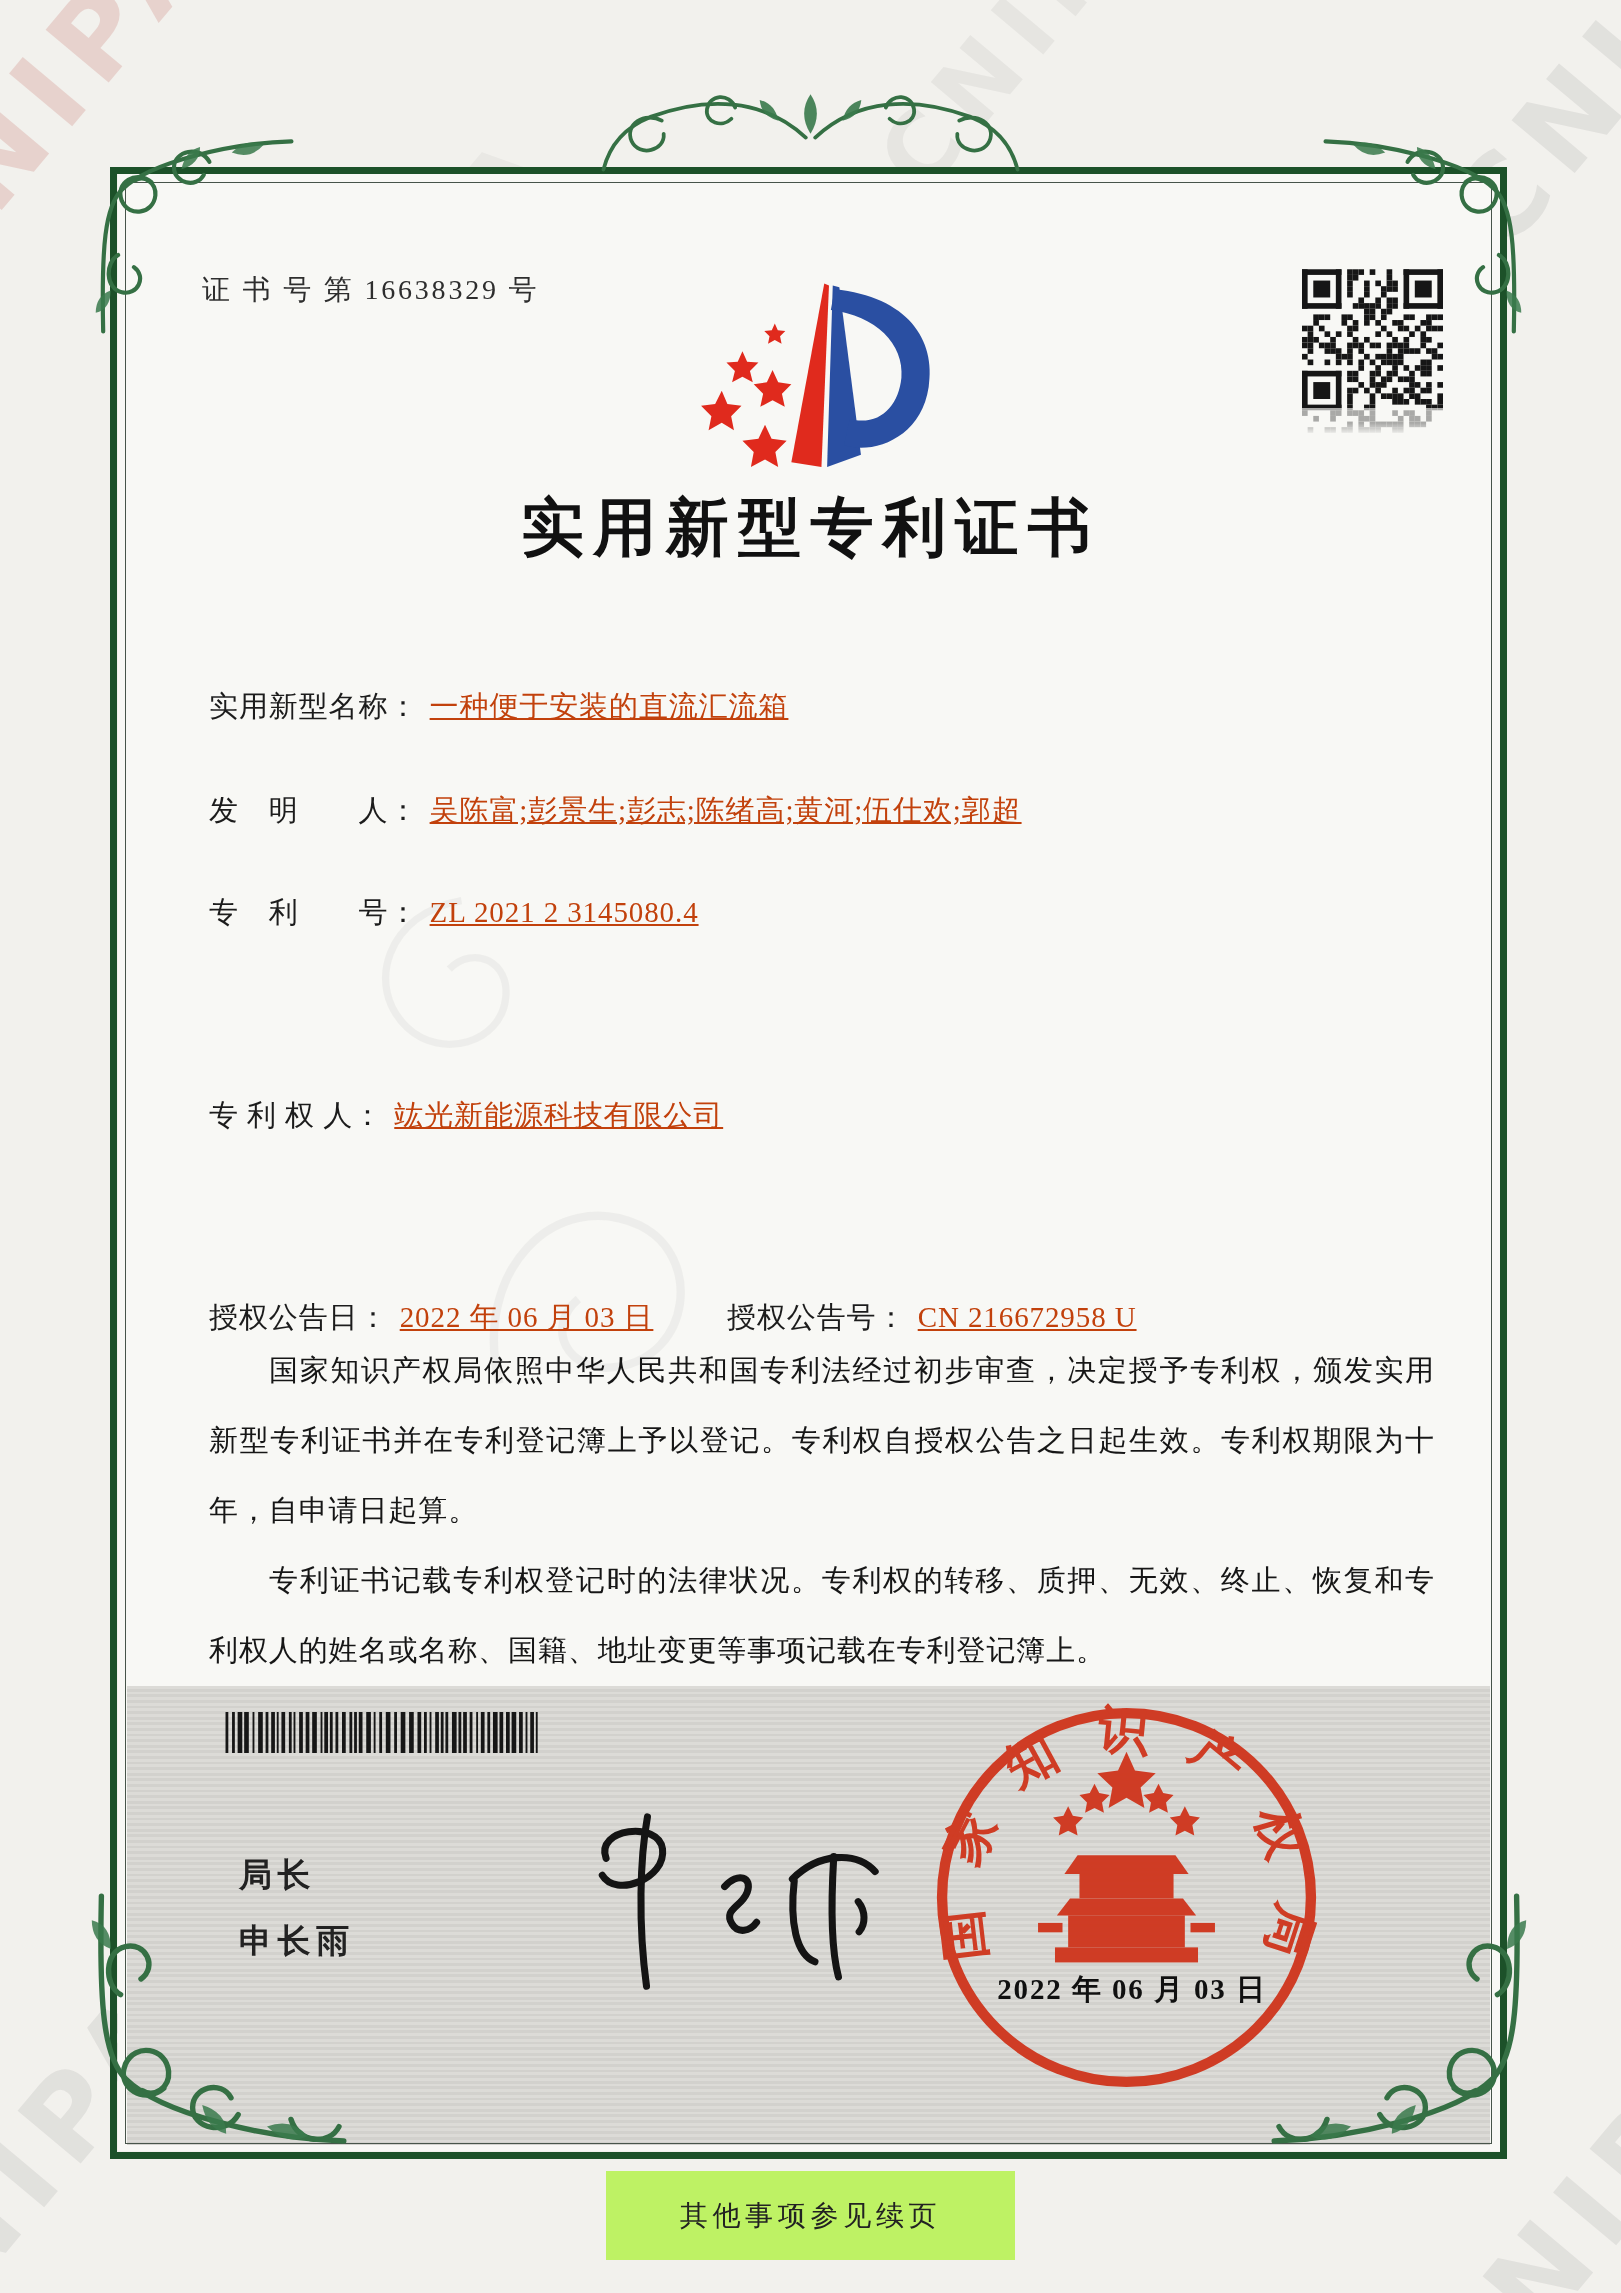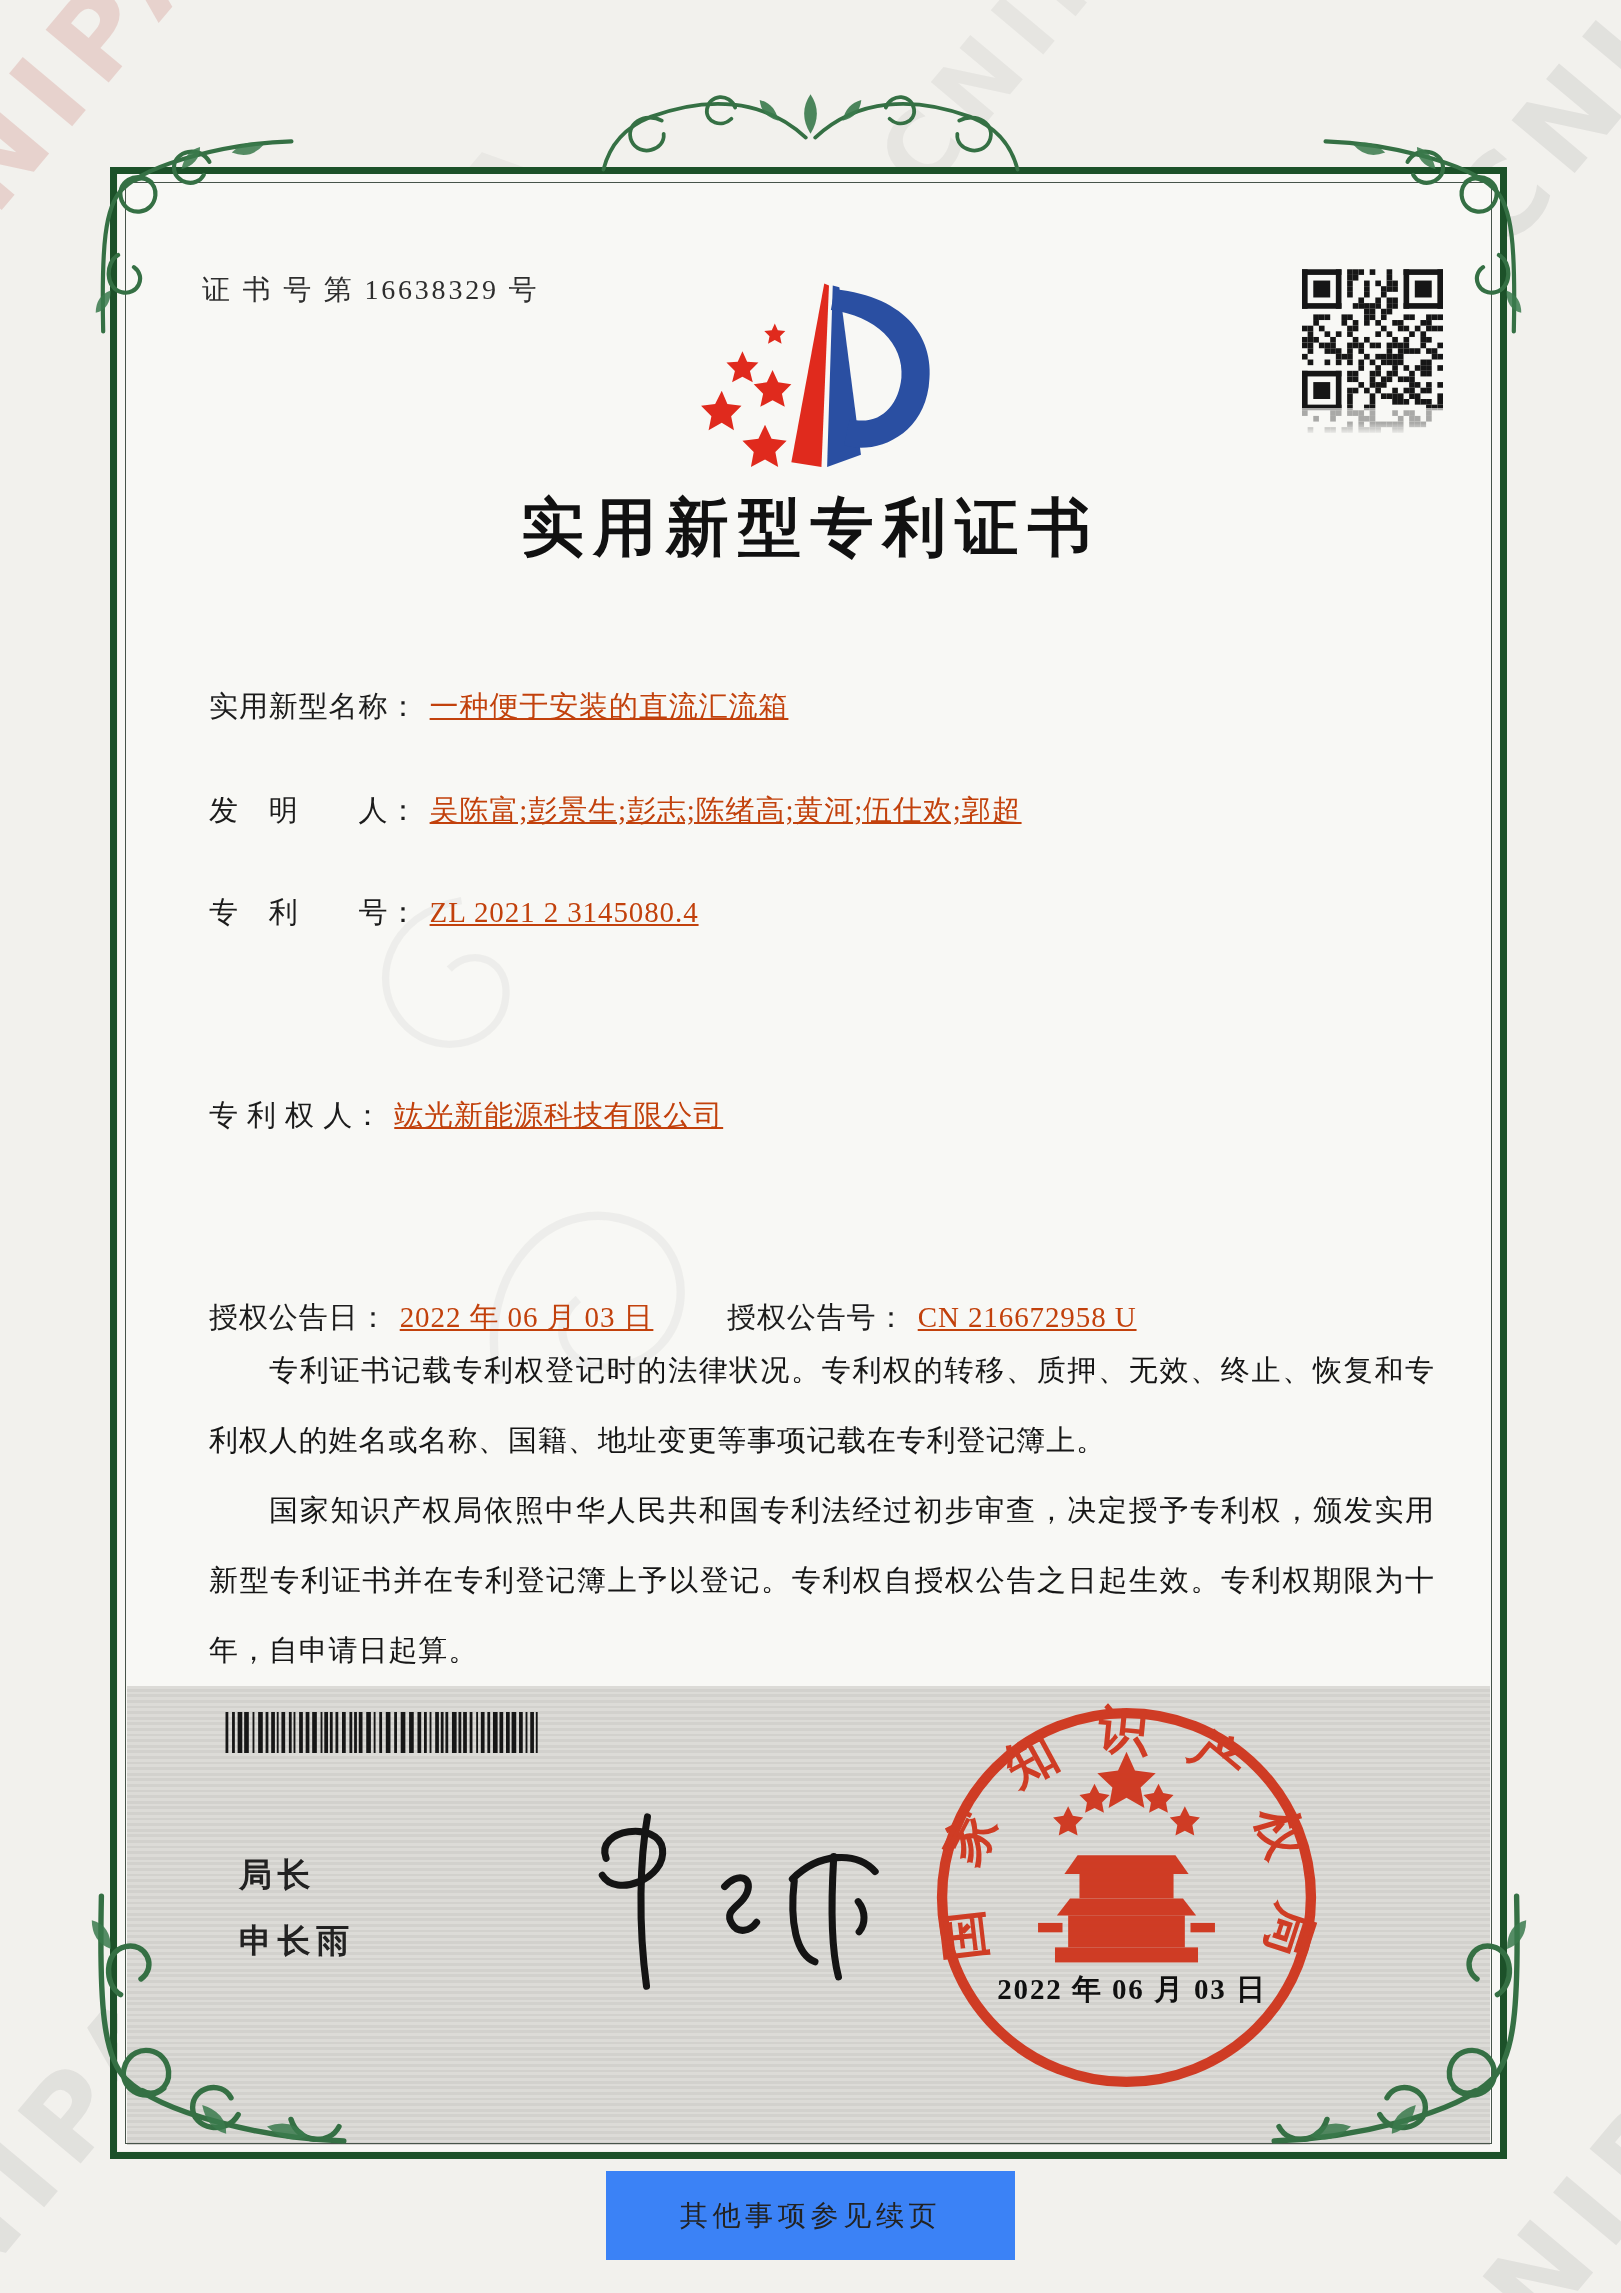--- a/index.html
+++ b/index.html
@@ -35,21 +35,21 @@
 
   .body-text{position:absolute;left:209px;top:1335px;width:1226px;font-size:29px;
     line-height:70px;text-align:justify;letter-spacing:0.9px;color:#161616;}
   .body-text p{margin:0;text-indent:60px;}
 
   .director{position:absolute;left:239px;font-size:33px;font-weight:700;
     font-family:"Liberation Sans","DejaVu Sans",sans-serif;color:#222;letter-spacing:5.6px;}
 
   .page-info{position:absolute;left:0;top:2098px;width:100%;text-align:center;
     font-size:25.4px;letter-spacing:2.8px;color:#222;}
-  .cont-box{position:absolute;left:606px;top:2171px;width:409px;height:89px;background:#3b82f6;}
+  .cont-box{position:absolute;left:606px;top:2171px;width:409px;height:89px;background:#bef264;}
   .cont-box span{display:block;width:100%;text-align:center;line-height:89px;
     font-size:28px;letter-spacing:4.7px;color:#222;}
 
   .qr-wrap{position:absolute;left:1302px;top:269px;width:141px;height:166px;
     -webkit-mask-image:linear-gradient(180deg,#000 0 139px,rgba(0,0,0,.35) 139px 154px,transparent 166px);
     mask-image:linear-gradient(180deg,#000 0 139px,rgba(0,0,0,.35) 139px 154px,transparent 166px);}
   .barcode-wrap{position:absolute;left:224px;top:1712px;width:318px;height:41px;}
   .logo-wrap{position:absolute;left:686px;top:247px;width:301px;height:250px;}
   .sig-wrap{position:absolute;left:557px;top:1800px;width:339px;height:207px;}
   .seal-wrap{position:absolute;left:927px;top:1693px;width:399px;height:409px;opacity:.93;}
@@ -454,22 +454,22 @@
     <span class="flabel">专 利 权 人：</span><span class="fvalue">竑光新能源科技有限公司</span>
   </div>
   <div class="frow2" style="left:209px;top:1298px;">
     <span class="flabel">授权公告日：</span><span class="fvalue">2022 年 06 月 03 日</span>
   </div>
   <div class="frow2" style="left:727px;top:1298px;">
     <span class="flabel">授权公告号：</span><span class="fvalue">CN 216672958 U</span>
   </div>
 
   <div class="body-text">
+    <p>国家知识产权局依照中华人民共和国专利法经过初步审查，决定授予专利权，颁发实用新型专利证书并在专利登记簿上予以登记。专利权自授权公告之日起生效。专利权期限为十年，自申请日起算。</p>
     <p>专利证书记载专利权登记时的法律状况。专利权的转移、质押、无效、终止、恢复和专利权人的姓名或名称、国籍、地址变更等事项记载在专利登记簿上。</p>
-    <p>国家知识产权局依照中华人民共和国专利法经过初步审查，决定授予专利权，颁发实用新型专利证书并在专利登记簿上予以登记。专利权自授权公告之日起生效。专利权期限为十年，自申请日起算。</p>
   </div>
 
   <div class="barcode-wrap">
     <svg id="barcode-svg" width="318" height="41" viewBox="0 0 338 44">
         <rect x="0" y="0" width="3" height="44" fill="#161616"></rect>
         <rect x="7" y="0" width="3" height="44" fill="#161616"></rect>
         <rect x="13" y="0" width="5" height="44" fill="#161616"></rect>
         <rect x="20" y="0" width="5" height="44" fill="#161616"></rect>
         <rect x="29" y="0" width="2" height="44" fill="#161616"></rect>
         <rect x="35" y="0" width="5" height="44" fill="#161616"></rect>

